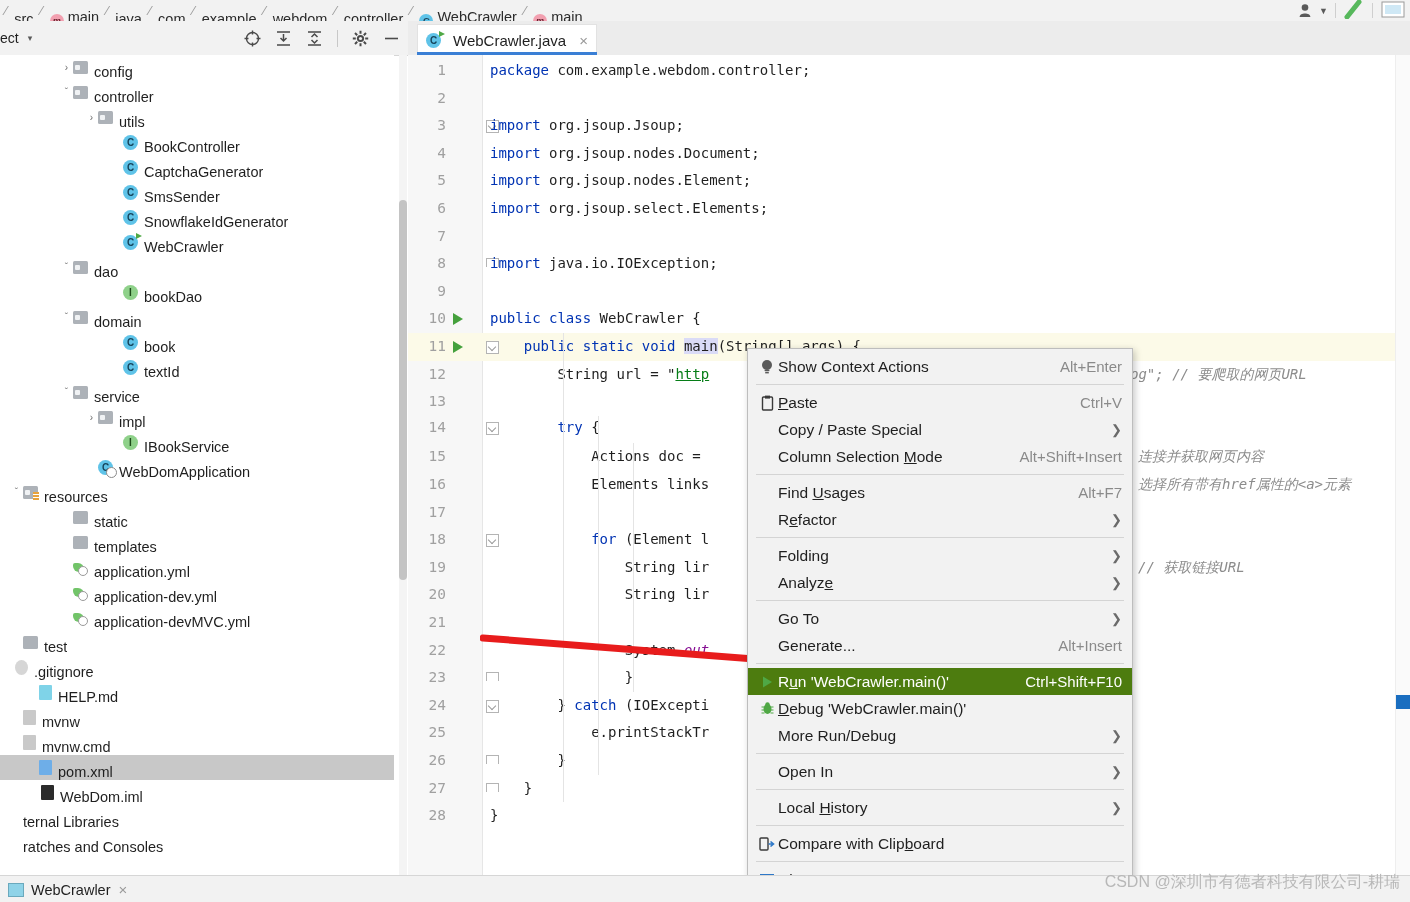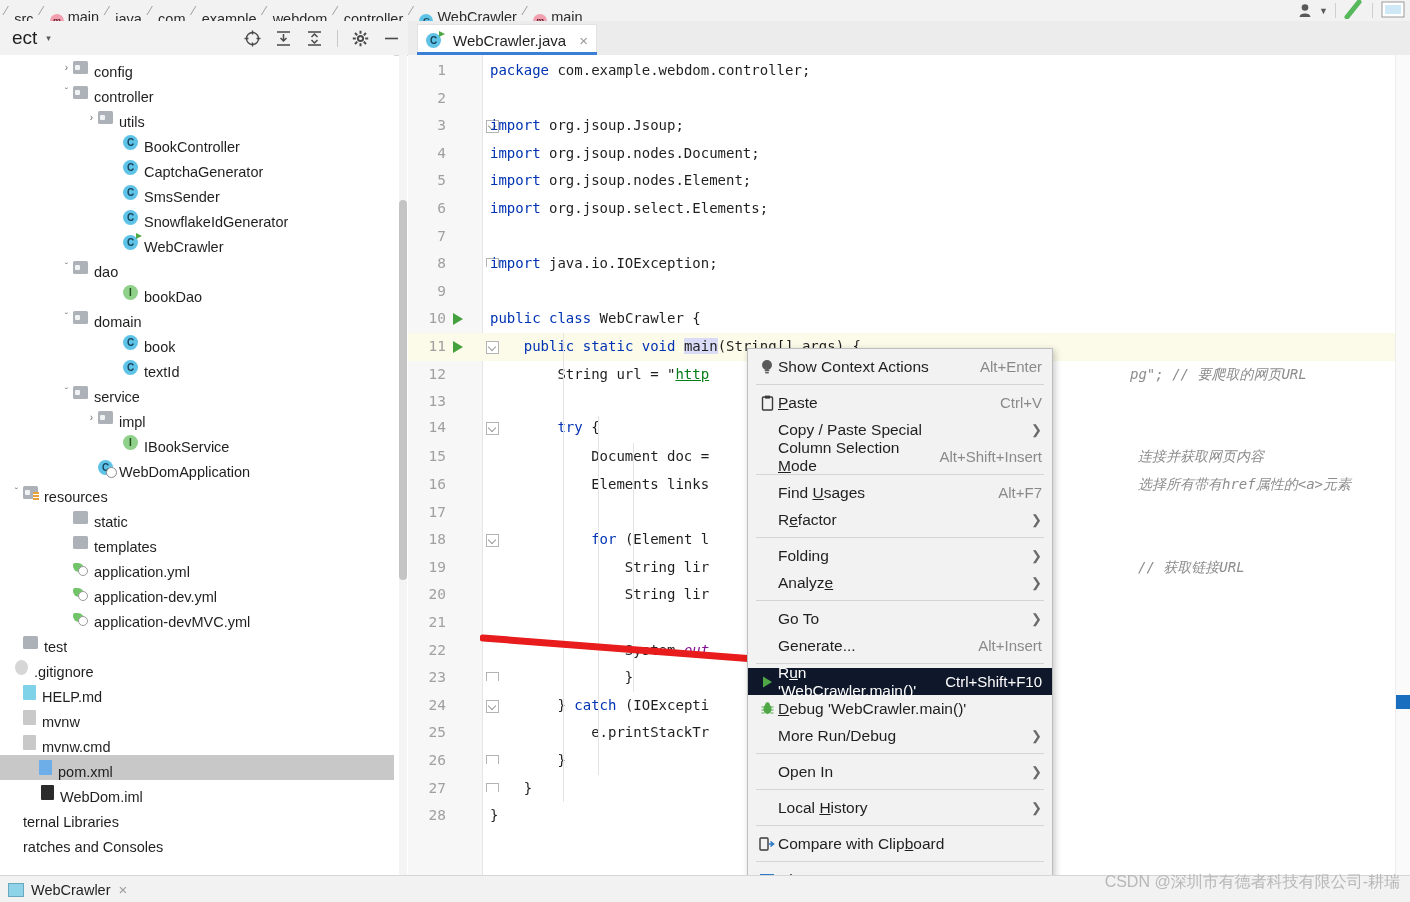--- a/index.html
+++ b/index.html
@@ -31,21 +31,21 @@
     text-align:center;font-style:italic;font-weight:bold;vertical-align:-2px;margin-right:4px;
   }
   #topright{position:absolute;right:0;top:0;height:21px;display:flex;align-items:center;background:#f2f2f2;padding-right:4px;}
   #topright .sepbar{width:1px;height:15px;background:#cfcfcf;margin:0 7px;}
   
   #ptoolbar{
     position:absolute;left:0;top:21px;width:408px;height:34px;
     background:#f2f2f2;display:flex;align-items:center;
     border-bottom:1px solid #d6d6d6;
   }
-  #ptoolbar .title{font-size:19px;color:#1f1f1f;margin-left:12px;}
+  #ptoolbar .title{font-size:14px;color:#1f1f1f;margin-left:0;}
   #ptoolbar .caret{margin-left:9px;color:#5a5a5a;font-size:9px;}
   #ptoolbar .tools{margin-left:auto;display:flex;align-items:center;gap:14px;padding-right:8px;}
   #ptoolbar .vsep{width:1px;height:17px;background:#c8c8c8;}
   .tbicon{width:17px;height:17px;display:inline-block;cursor:pointer;}
   
   #tabstrip{
     position:absolute;left:408px;top:21px;width:1002px;height:34px;
     background:#ececec;border-bottom:1px solid #d6d6d6;
   }
   #tab-webcrawler{
@@ -144,31 +144,31 @@
   .sel{background:#dadbf7;}
   .link{color:#067d17;text-decoration:underline;}
   .indent{position:absolute;width:1px;background:#e4e4e4;}
   
   #markerbar{position:absolute;right:0;top:0;width:14px;height:820px;background:#fafafa;border-left:1px solid #eee;}
   #marker-blue{position:absolute;right:0;top:640px;width:14px;height:14px;background:#1a6ec0;}
   
   #arrow{position:absolute;left:480px;top:630px;width:560px;height:60px;pointer-events:none;}
   
   #ctxmenu{
-    position:absolute;left:747px;top:348px;width:306px;
+    position:absolute;left:747px;top:348px;width:386px;
     background:#f2f2f2;border:1px solid #bdbdbd;
     box-shadow:2px 2px 7px rgba(0,0,0,0.22);
     padding:4px 0 0 0;box-sizing:border-box;
     font-family:"Liberation Sans", sans-serif;
   }
   .mi{
     height:27px;display:flex;align-items:center;padding:0 10px 0 8px;
     font-size:15.5px;color:#1f1f1f;box-sizing:border-box;position:relative;
   }
-  .mi.highlight{background:#0f172a;color:#ffffff;}
+  .mi.highlight{background:#4d7c0f;color:#ffffff;}
   .mi .miicon{width:22px;flex:0 0 22px;display:flex;align-items:center;justify-content:center;}
   .mi .milabel{flex:1;}
   .mi .mishort{color:#8a8a8a;font-size:15px;margin-left:14px;}
   .mi.highlight .mishort{color:#ffffff;}
   .mi .michev{color:#6b6b6b;font-size:13px;margin-left:14px;}
   .msep{height:1px;background:#d4d4d4;margin:4px 8px;}
   .u{text-decoration:underline;}
   
   #bottombar{
     position:absolute;left:0;top:875px;width:1410px;height:27px;
@@ -395,21 +395,21 @@
     <div class="trow" style="padding-left:10px">
       <span class="arrow blank">​</span>
       <span class="ficon plain"></span>
       <span class="lbl">test</span>
     </div>
     <div class="trow" style="padding-left:2px">
       <span class="arrow blank">​</span>
       <span class="fileicon git"></span>
       <span class="lbl">.gitignore</span>
     </div>
-    <div class="trow" style="padding-left:10px">
+    <div class="trow" style="padding-left:26px">
       <span class="arrow blank">​</span>
       <span class="fileicon blue"></span>
       <span class="lbl">HELP.md</span>
     </div>
     <div class="trow" style="padding-left:10px">
       <span class="arrow blank">​</span>
       <span class="fileicon mvn"></span>
       <span class="lbl">mvnw</span>
     </div>
     <div class="trow" style="padding-left:10px">
@@ -497,21 +497,21 @@
         <span class="lnum">13</span>
         <span class="code"></span>
       </div>
       <div class="lnrow" style="top:359px">
         <span class="lnum">14</span>
         <span class="fold open"></span>
         <span class="code">        <span class="kw">try</span> {</span>
       </div>
       <div class="lnrow" style="top:388.40000000000003px">
         <span class="lnum">15</span>
-        <span class="code">            Document doc =</span>
+        <span class="code">            Actions doc =</span>
       </div>
       <div class="lnrow" style="top:416px">
         <span class="lnum">16</span>
         <span class="code">            Elements links</span>
       </div>
       <div class="lnrow" style="top:443.6px">
         <span class="lnum">17</span>
         <span class="code"></span>
       </div>
       <div class="lnrow" style="top:471.20000000000005px">

